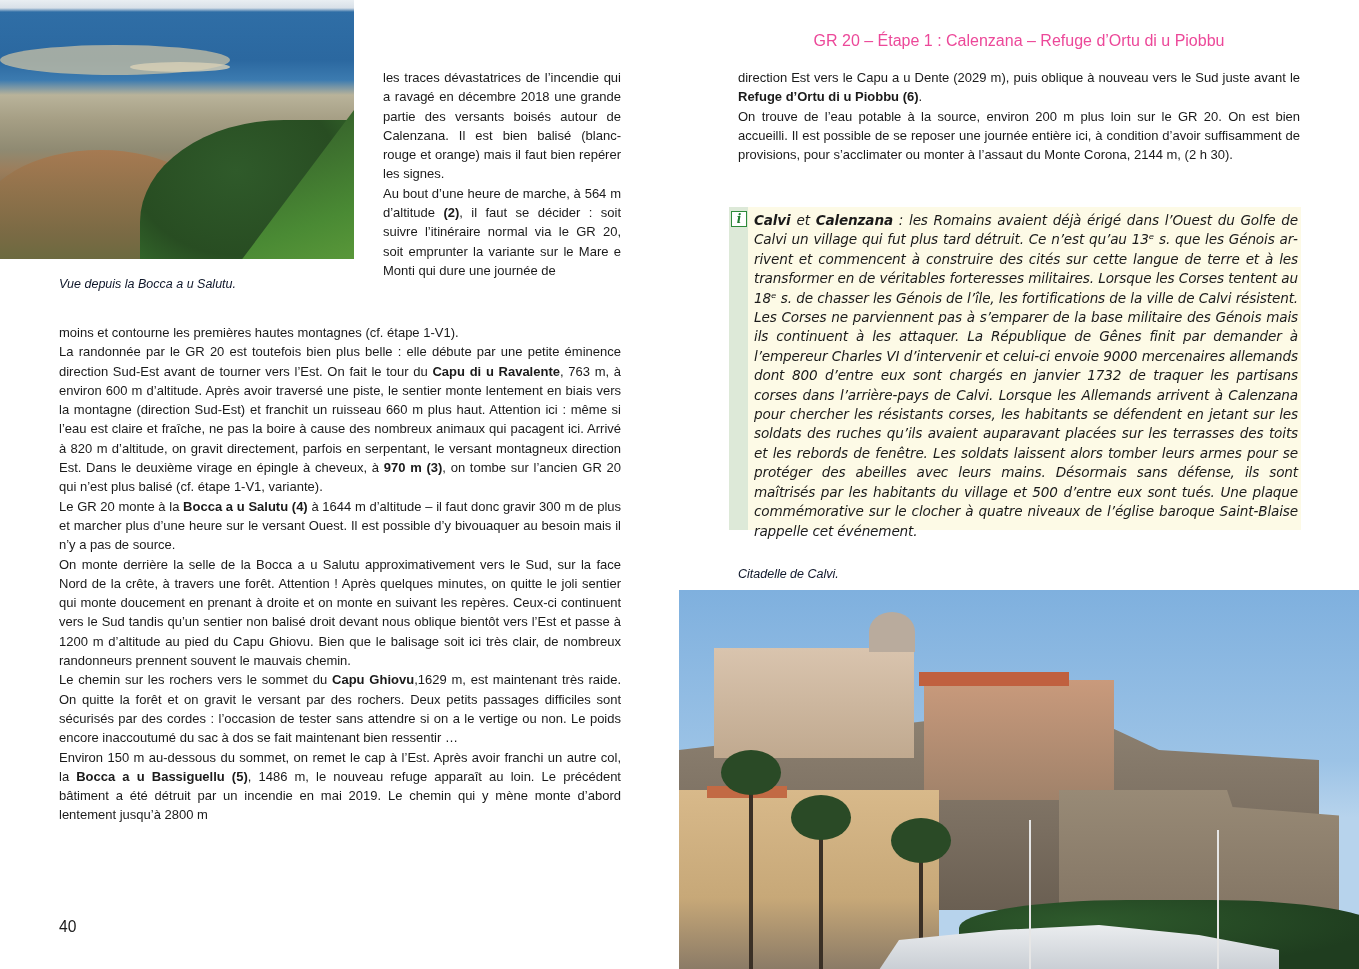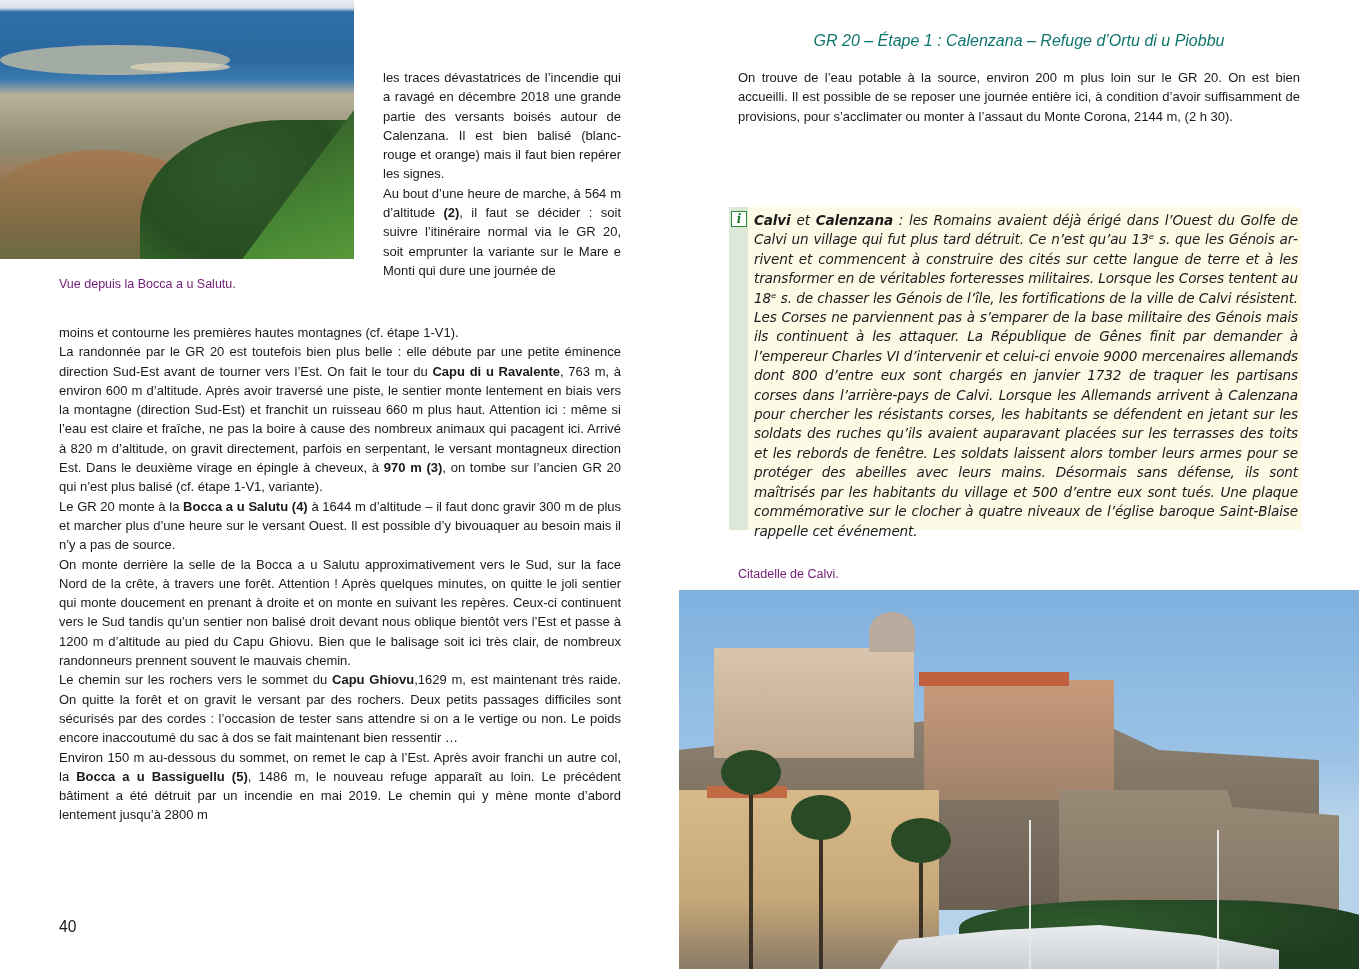--- a/index.html
+++ b/index.html
@@ -17,37 +17,37 @@
     position:absolute; left:0; top:0; width:354px; height:259px; overflow:hidden;
     background:linear-gradient(180deg,#e9eef2 0px,#d8e0e8 8px,#2f6ea6 12px,#2b68a0 60px,#3c7bb0 80px,#b9b39a 95px,#a59e84 120px,#8f8a72 150px,#9c7e5c 170px,#7e6c4e 200px,#4f6a36 230px,#3d6228 259px);
   }
   .photo-left .land1 { position:absolute; left:0; top:45px; width:230px; height:30px; border-radius:50%; background:#c9c2a6; opacity:.75; }
   .photo-left .land2 { position:absolute; left:130px; top:62px; width:100px; height:10px; border-radius:50%; background:#d9d1b6; opacity:.8; }
   .photo-left .ridge { position:absolute; left:-20px; top:150px; width:240px; height:140px; border-radius:50% 50% 0 0; background:linear-gradient(180deg,#a67a52,#7a6a44 60%,#5b6a3a); }
   .photo-left .forest { position:absolute; left:140px; top:120px; width:240px; height:170px; border-radius:60% 0 0 0; background:radial-gradient(ellipse at 40% 30%,#2f5a2a,#284d22 50%,#3b7a30 90%); }
   .photo-left .slope { position:absolute; right:0; top:110px; width:120px; height:160px; background:linear-gradient(160deg,#2f5428,#4a8a34 70%,#5c9a3a); clip-path:polygon(100% 0,100% 100%,0 100%); }
 
   .caption {
-    position:absolute; font-size:12.5px; color:#701a75;
+    position:absolute; font-style:italic; font-size:12.5px; color:#0f172a;
   }
   .cap-left { left:59px; top:277px; }
   .cap-right { left:59px; top:559px;margin-top:8px; }
 
   .body-text {
     font-size:13px; line-height:19.3px; text-align:justify; hyphens:manual;
   }
   .col-narrow { position:absolute; left:383px; top:68px; width:238px; }
   .col-full { position:absolute; left:59px; top:323px; width:562px; }
   .body-text p { margin:0; }
   .body-text b { font-weight:bold; }
   .page-number { position:absolute; left:59px; top:918px; font-size:15.6px; }
 
   .running-head {
     position:absolute; left:0; width:680px; top:32px; text-align:center;
-    font-style:italic; font-size:16px; color:#0f766e;
+    font-size:16px; color:#ec4899;
   }
   .col-right { position:absolute; left:59px; top:68px; width:562px; }
 
   .infobox {
     position:absolute; left:50px; top:207px; width:572px; height:323px;
     background:#fdfae6;
   }
   .infobox .stripe { position:absolute; left:0; top:0; width:19px; height:100%; background:#dde9d8; }
   .infobox .info-icon {
     position:absolute; left:2px; top:4px; width:14px; height:14px;
@@ -108,20 +108,21 @@
       <p><span>Environ 150 m au-dessous du sommet, on remet le cap à l’Est. Après avoir franchi un autre col, la </span><b>Bocca a u Bassiguellu (5)</b><span>, 1486 m, le nouveau re­fuge apparaît au loin. Le précédent bâtiment a été détruit par un incendie en mai 2019. Le chemin qui y mène monte d’abord lentement jusqu’à 2800 m</span></p>
     </div>
 
   <div class="page-number">40</div>
 </div>
 
 <div class="page page-right">
   <div class="running-head">GR 20 – Étape 1 : Calenzana – Refuge d’Ortu di u Piobbu</div>
 
   <div class="body-text col-right">
+      <p><span>direction Est vers le Capu a u Dente (2029 m), puis oblique à nouveau vers le Sud juste avant le </span><b>Refuge d’Ortu di u Piobbu (6)</b><span>.</span></p>
       <p><span>On trouve de l’eau potable à la source, environ 200 m plus loin sur le GR 20. On est bien accueilli. Il est possible de se reposer une journée entière ici, à condition d’avoir suffisamment de provisions, pour s’acclimater ou monter à l’assaut du Monte Corona, 2144 m, (2 h 30).</span></p>
     </div>
 
   <div class="infobox">
     <div class="stripe"></div>
     <div class="info-icon">i</div>
     <div class="info-text"><b>Calvi</b><span> et </span><b>Calenzana</b><span> : les Romains avaient déjà érigé dans l’Ouest du Golfe de Calvi un village qui fut plus tard détruit. Ce n’est qu’au 13ᵉ s. que les Génois ar­rivent et commencent à construire des cités sur cette langue de terre et à les transformer en de véritables forteresses militaires. Lorsque les Corses tentent au 18ᵉ s. de chasser les Génois de l’île, les fortifications de la ville de Calvi résistent. Les Corses ne parviennent pas à s’emparer de la base militaire des Génois mais ils continuent à les attaquer. La République de Gênes finit par demander à l’empe­reur Charles VI d’intervenir et celui-ci envoie 9000 mercenaires allemands dont 800 d’entre eux sont chargés en janvier 1732 de traquer les partisans corses dans l’arrière-pays de Calvi. Lorsque les Allemands arrivent à Calenzana pour chercher les résistants corses, les habitants se défendent en jetant sur les soldats des ruches qu’ils avaient auparavant placées sur les terrasses des toits et les rebords de fenêtre. Les soldats laissent alors tomber leurs armes pour se protéger des abeilles avec leurs mains. Désormais sans défense, ils sont maîtrisés par les habi­tants du village et 500 d’entre eux sont tués. Une plaque commémorative sur le clocher à quatre niveaux de l’église baroque Saint-Blaise rappelle cet événement.</span></div>
   </div>
 
   <div class="caption cap-right">Citadelle de Calvi.</div>

